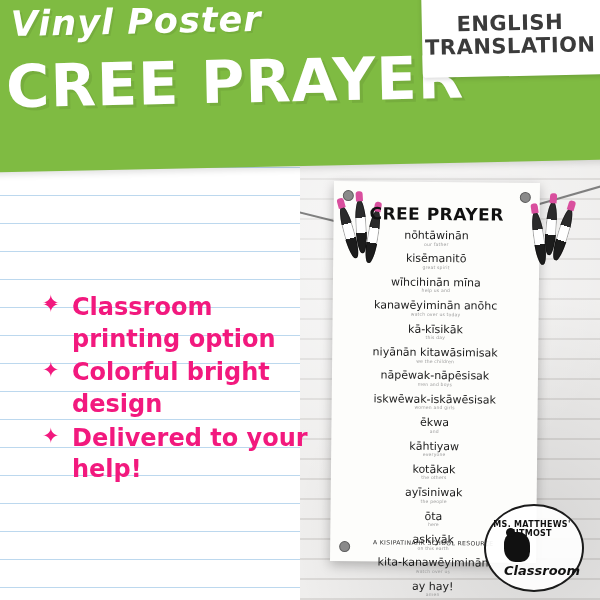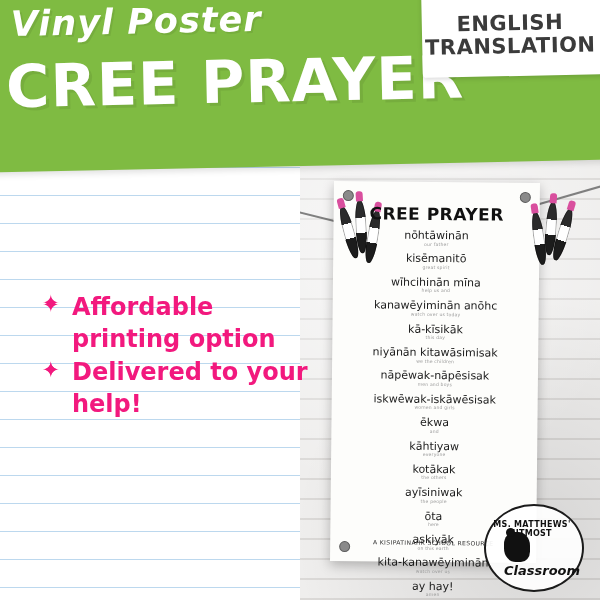--- a/index.html
+++ b/index.html
@@ -473,24 +473,25 @@
   <div id="english-tag">
     <div class="tag-text">ENGLISH TRANSLATION</div>
   </div>
 
   <div id="features">
     <div class="feature">
       <span class="star">✦</span>
     </div>
     <div class="feature">
       <span class="star">✦</span>
-      <span>Affordable printing option</span>
+      <span>Classroom printing option</span>
     </div>
     <div class="feature">
       <span class="star">✦</span>
+      <span>Colorful bright design</span>
     </div>
     <div class="feature">
       <span class="star">✦</span>
       <span>Delivered to your help!</span>
     </div>
   </div>
 
   <div id="logo-badge">
     <div class="ring"></div>
     <div class="ms-text">MS. MATTHEWS' UTMOST</div>

